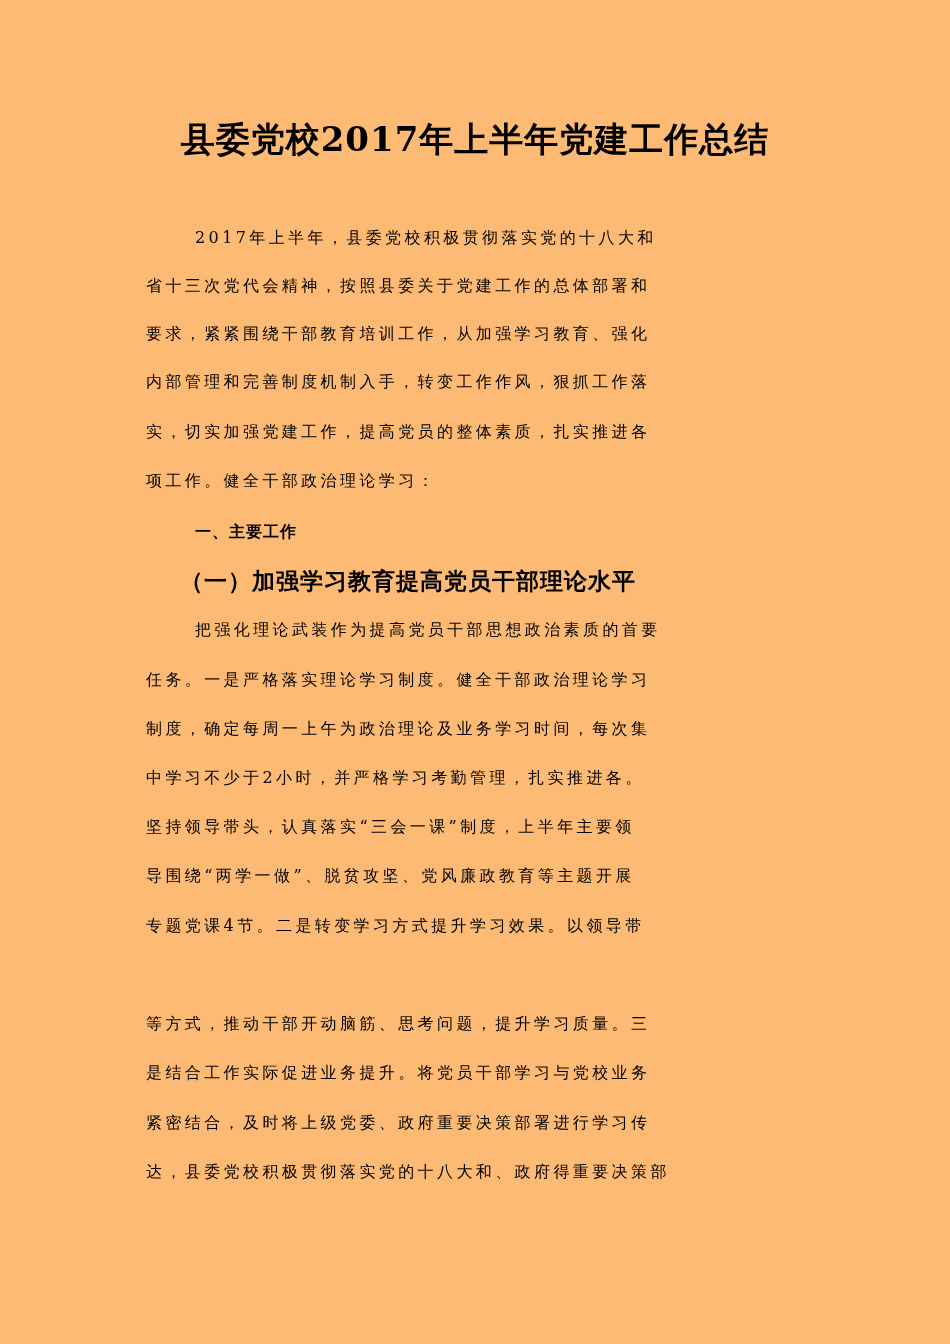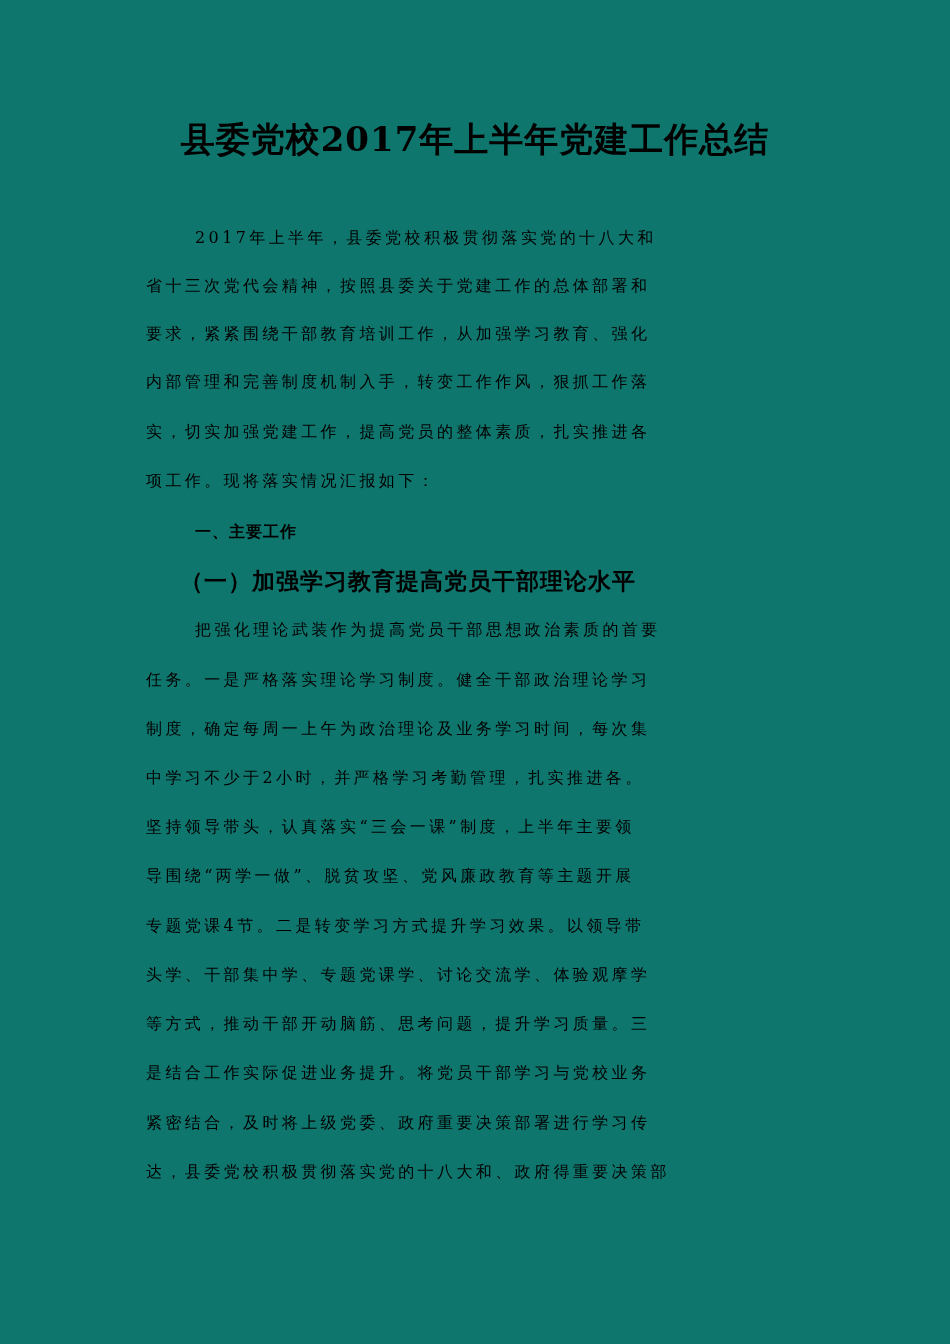--- a/index.html
+++ b/index.html
@@ -14,21 +14,21 @@
       overflow: hidden;
       color: #000000;
       font-family: "DejaVu Serif", "Liberation Serif", serif;
     }
     .page {
       position: absolute;
       left: 0;
       top: 0;
       width: 950px;
       height: 1344px;
-      background: #0f766e;
+      background: #fdba74;
     }
     .title {
       position: absolute;
       left: 0;
       top: 114px;
       width: 950px;
       text-align: center;
       font-size: 34px;
       font-weight: bold;
       letter-spacing: 1px;
@@ -71,31 +71,30 @@
 
 <div class="page">
 
   <div class="title">县委党校2017年上半年党建工作总结</div>
 
   <div class="line indent" style="top:220px;">2017年上半年，县委党校积极贯彻落实党的十八大和</div>
   <div class="line" style="top:268px;">省十三次党代会精神，按照县委关于党建工作的总体部署和</div>
   <div class="line" style="top:316px;">要求，紧紧围绕干部教育培训工作，从加强学习教育、强化</div>
   <div class="line" style="top:364px;">内部管理和完善制度机制入手，转变工作作风，狠抓工作落</div>
   <div class="line" style="top:414px;">实，切实加强党建工作，提高党员的整体素质，扎实推进各</div>
-  <div class="line" style="top:463px;">项工作。现将落实情况汇报如下：</div>
+  <div class="line" style="top:463px;">项工作。健全干部政治理论学习：</div>
 
   <div class="heading1" style="top:514px;">一、主要工作</div>
   <div class="heading2" style="top:563px;">（一）加强学习教育提高党员干部理论水平</div>
 
   <div class="line indent" style="top:612px;">把强化理论武装作为提高党员干部思想政治素质的首要</div>
   <div class="line" style="top:662px;">任务。一是严格落实理论学习制度。健全干部政治理论学习</div>
   <div class="line" style="top:711px;">制度，确定每周一上午为政治理论及业务学习时间，每次集</div>
   <div class="line" style="top:760px;">中学习不少于2小时，并严格学习考勤管理，扎实推进各。</div>
   <div class="line" style="top:809px;">坚持领导带头，认真落实“三会一课”制度，上半年主要领</div>
   <div class="line" style="top:858px;">导围绕“两学一做”、脱贫攻坚、党风廉政教育等主题开展</div>
   <div class="line" style="top:908px;">专题党课4节。二是转变学习方式提升学习效果。以领导带</div>
-  <div class="line" style="top:957px;">头学、干部集中学、专题党课学、讨论交流学、体验观摩学</div>
   <div class="line" style="top:1006px;">等方式，推动干部开动脑筋、思考问题，提升学习质量。三</div>
   <div class="line" style="top:1105px;">紧密结合，及时将上级党委、政府重要决策部署进行学习传</div>
   <div class="line" style="top:1055px;">是结合工作实际促进业务提升。将党员干部学习与党校业务</div>
   <div class="line" style="top:1154px;">达，县委党校积极贯彻落实党的十八大和、政府得重要决策部</div>
 
 </div>
 
 </body></html>

